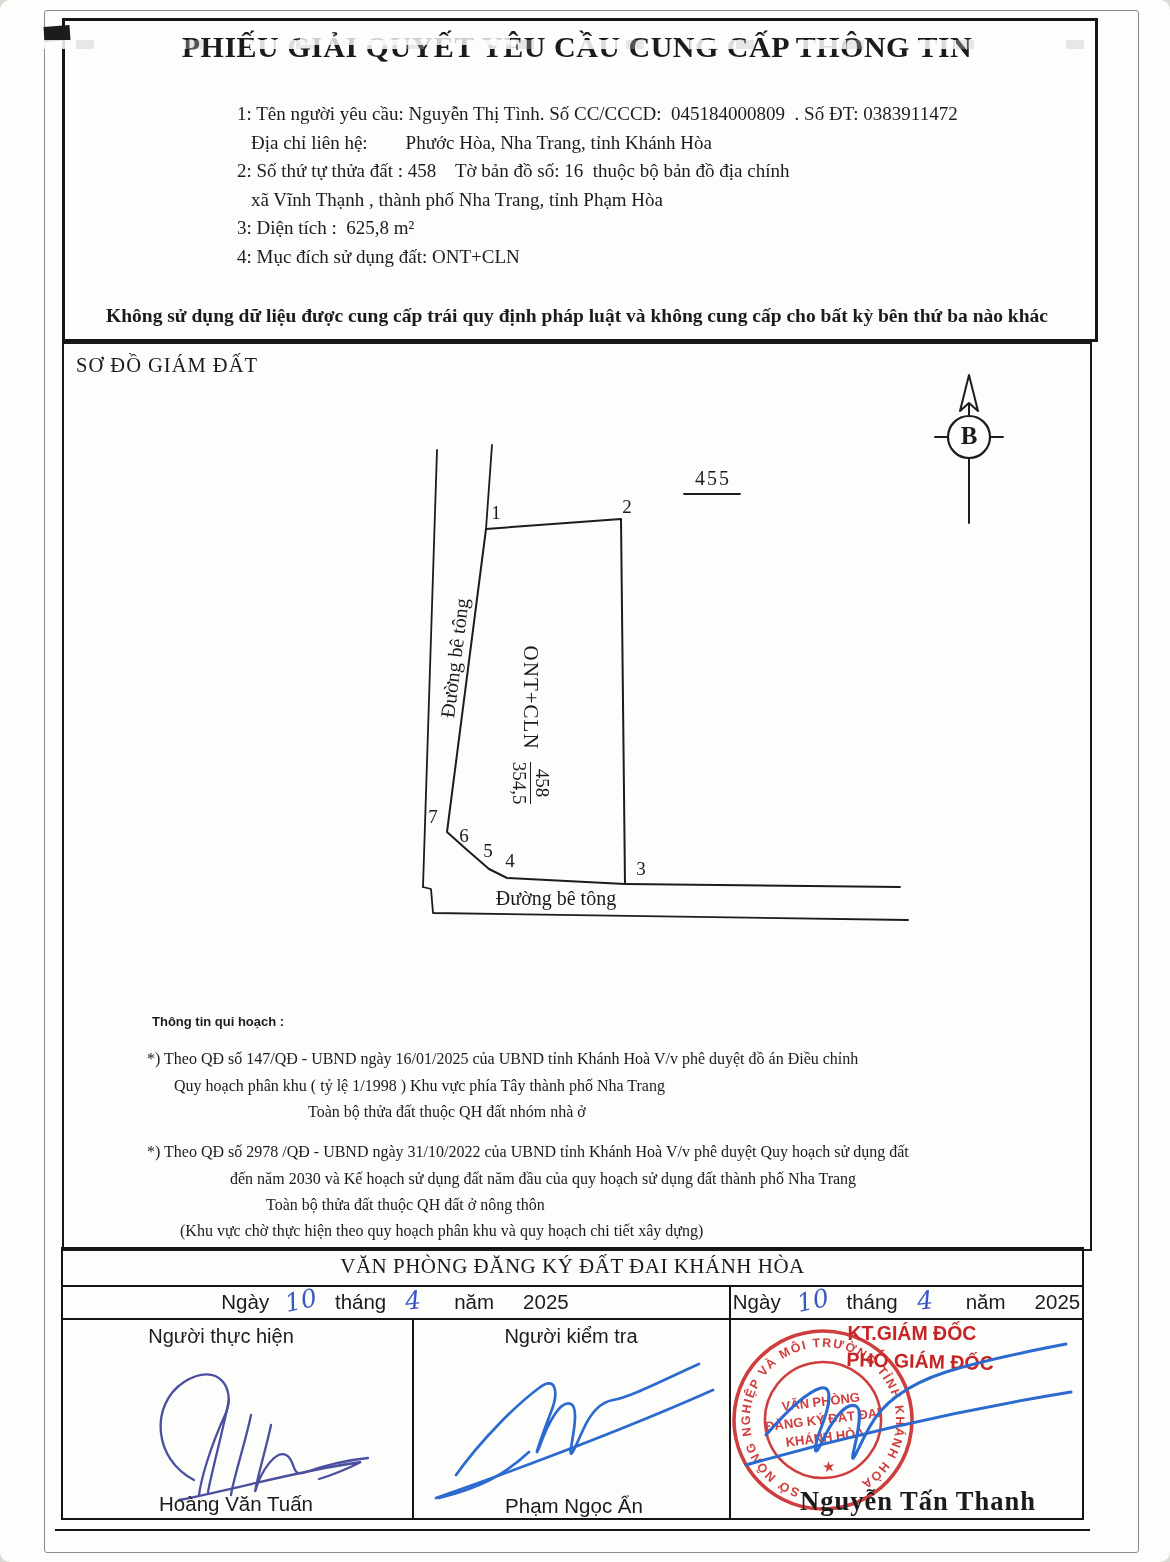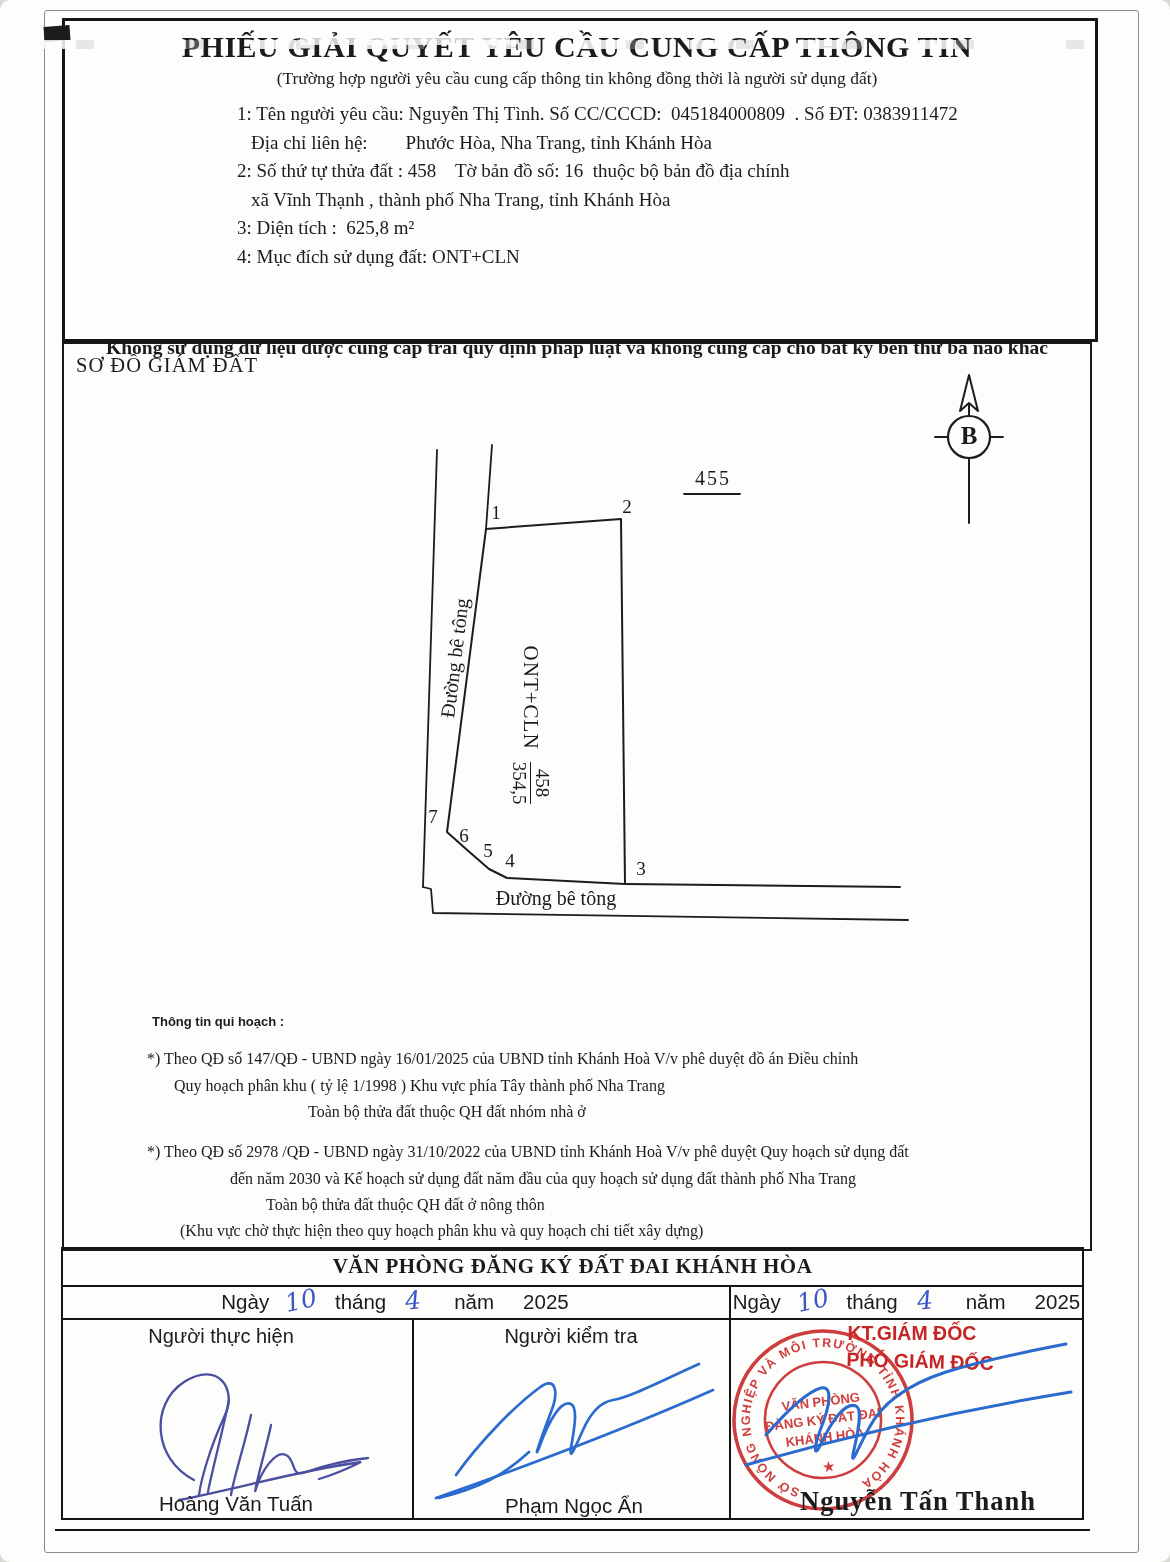--- a/index.html
+++ b/index.html
@@ -9,21 +9,21 @@
   .serif{font-family:"Liberation Serif","DejaVu Serif",serif;}
   .sans{font-family:"Liberation Sans","DejaVu Sans",sans-serif;}
   
   #page-frame{left:44px;top:10px;width:1093px;height:1541px;border:1.5px solid #8a8a86;border-radius:3px;}
   
   #title-box{left:62px;top:18px;width:1030px;height:318px;border:3px solid #161616;}
   #doc-title{left:62px;top:30px;width:1030px;text-align:center;font-size:30px;font-weight:bold;letter-spacing:.5px;}
   #doc-subtitle{left:62px;top:68px;width:1030px;text-align:center;font-size:17.5px;}
   .info-line{position:absolute;left:237px;width:830px;height:28.6px;font-size:19px;white-space:pre-wrap;}
   .indent{padding-left:14px;}
-  #notice{left:70px;top:305px;width:1014px;text-align:center;font-size:19.5px;font-weight:bold;margin-top:32px;}
+  #notice{left:70px;top:305px;width:1014px;text-align:center;font-size:19.5px;font-weight:bold;}
   
   .artifact{pointer-events:none;}
   #streak{left:30px;top:40px;width:1100px;height:9px;
     background:repeating-linear-gradient(90deg,rgba(253,253,252,.85) 0 46px,rgba(190,190,186,.35) 46px 64px,rgba(253,253,252,0) 64px 110px);}
   #blob1{left:44px;top:26px;width:26px;height:15px;background:#1c1c1c;transform:rotate(-4deg);}
   #blob2{left:300px;top:38px;width:210px;height:7px;background:rgba(253,253,252,.8);}
   
   #main-box{left:62px;top:342px;width:1026px;height:905px;border:2.5px solid #181818;}
   #sodo-heading{left:76px;top:354px;font-size:20.5px;letter-spacing:1px;}
   .vertex{position:absolute;font-size:19px;transform:translate(-50%,-50%);}
@@ -33,21 +33,21 @@
   #road-bottom-label{left:556px;top:898px;font-size:20px;transform:translate(-50%,-50%);white-space:nowrap;}
   #parcel-label{left:416px;top:697px;width:230px;height:56px;transform:rotate(90deg);
     display:flex;align-items:center;justify-content:center;gap:12px;font-size:21px;letter-spacing:1px;}
   #parcel-frac{font-size:19px;text-align:center;line-height:1.15;letter-spacing:0;}
   #parcel-frac .num{border-bottom:1.6px solid #1b1b1b;padding:0 4px;}
   
   #planning-heading{left:152px;top:1014px;font-size:13px;font-weight:bold;}
   .plan-line{position:absolute;font-size:16px;white-space:nowrap;}
   
   #table-box{left:61px;top:1247px;width:1023px;height:273px;border:2px solid #141414;box-sizing:border-box;}
-  #office-header{left:61px;top:1254px;width:1023px;text-align:center;font-size:21px;font-weight:bold;letter-spacing:.5px;}
+  #office-header{left:61px;top:1254px;width:1023px;text-align:center;font-size:21px;font-weight:normal;letter-spacing:.5px;}
   .hline{position:absolute;background:#141414;height:2px;}
   .vline{position:absolute;background:#141414;width:2px;}
   .date-cell{position:absolute;top:1288px;height:30px;display:flex;align-items:baseline;justify-content:center;
     font-size:20.5px;gap:21px;}
   .hw{font-family:"DejaVu Serif",serif;font-style:italic;color:#3a57c4;font-size:25px;line-height:1;}
   .hw.day{transform:rotate(-12deg);margin:0 -3px 0 -5px;}
   .hw.month{transform:rotate(-6deg);margin:0 2px 0 -2px;}
   .role{position:absolute;font-size:20px;transform:translateX(-50%);white-space:nowrap;}
   .sig-name{position:absolute;font-size:20.5px;transform:translateX(-50%);white-space:nowrap;}
   #name3{font-size:26.5px;font-weight:bold;letter-spacing:1px;}
@@ -59,26 +59,25 @@
 </style>
 </head>
 <body>
 
 <div id="page">
 
   <div id="page-frame" class="abs artifact"></div>
 
   <div id="title-box" class="abs"></div>
   <div id="doc-title" class="abs serif">PHIẾU GIẢI QUYẾT YÊU CẦU CUNG CẤP THÔNG TIN</div>
-  <div id="doc-subtitle" class="abs serif">(Trường hợp người yêu cầu cung cấp thông tin không đồng thời là người sử dụng đất)</div>
 
   <div class="info-line" style="top:103px">1: Tên người yêu cầu: Nguyễn Thị Tình. Số CC/CCCD:  045184000809  . Số ĐT: 0383911472</div>
   <div class="info-line indent" style="top:131.6px">Địa chỉ liên hệ:        Phước Hòa, Nha Trang, tỉnh Khánh Hòa</div>
   <div class="info-line" style="top:160.2px">2: Số thứ tự thửa đất : 458    Tờ bản đồ số: 16  thuộc bộ bản đồ địa chính</div>
-  <div class="info-line indent" style="top:188.8px">xã Vĩnh Thạnh , thành phố Nha Trang, tỉnh Khánh Hòa</div>
+  <div class="info-line indent" style="top:188.8px">xã Vĩnh Thạnh , thành phố Nha Trang, tỉnh Phạm Hòa</div>
   <div class="info-line" style="top:217.4px">3: Diện tích :  625,8 m²</div>
   <div class="info-line" style="top:246px">4: Mục đích sử dụng đất: ONT+CLN</div>
 
   <div id="notice" class="abs serif">Không sử dụng dữ liệu được cung cấp trái quy định pháp luật và không cung cấp cho bất kỳ bên thứ ba nào khác</div>
 
   <div id="blob1" class="abs artifact"></div>
   <div id="streak" class="abs artifact"></div>
   <div id="blob2" class="abs artifact"></div>
 
   <div id="main-box" class="abs"></div>

